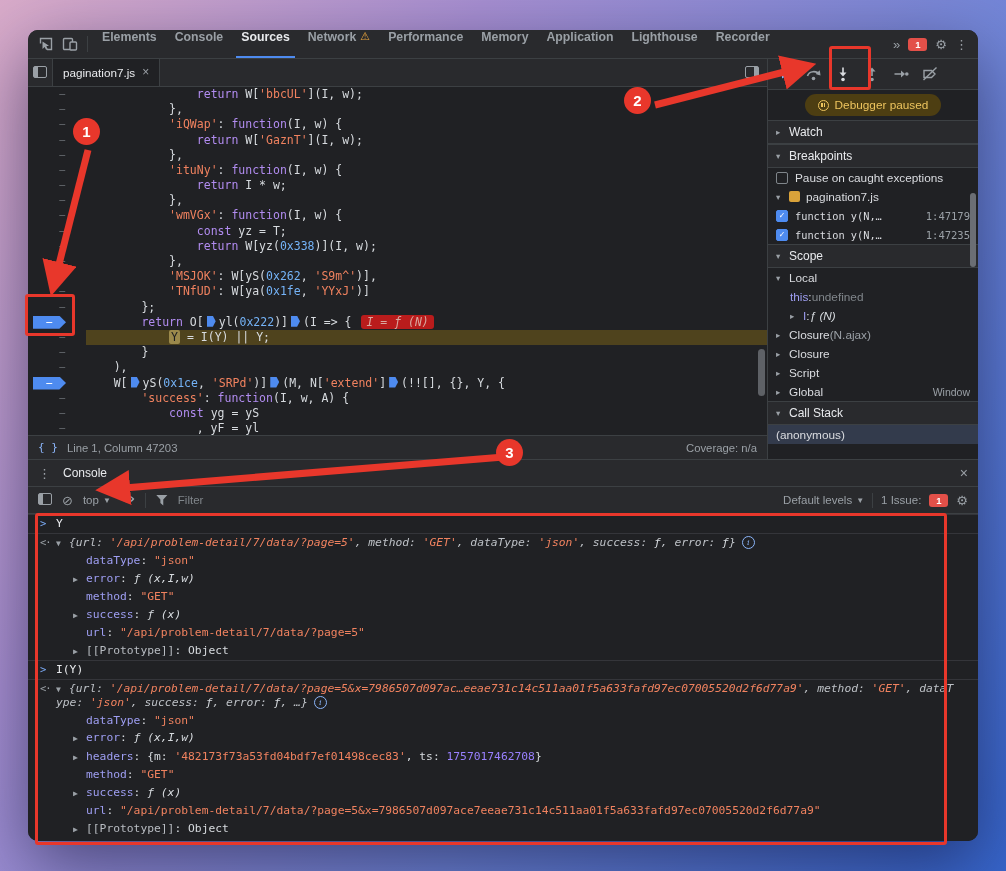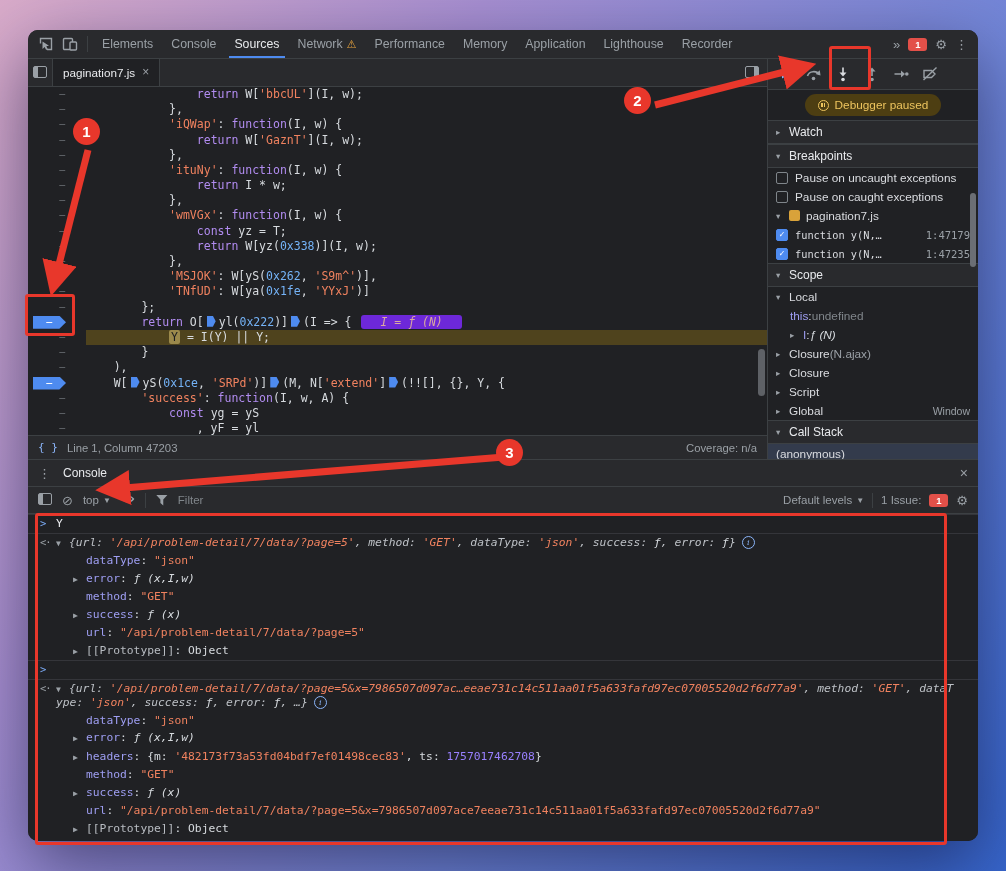--- a/index.html
+++ b/index.html
@@ -12,21 +12,21 @@
     position:absolute;left:28px;top:30px;width:950px;height:811px;
     background:#202124;border-radius:10px;overflow:hidden;
     box-shadow:0 24px 70px rgba(0,0,30,.5);
     color:#dadce0;font-size:12px;
   }
   
   .main-toolbar{height:28px;background:#292a2d;border-bottom:1px solid #3c4043;display:flex;align-items:center;padding:0 6px;}
   .mt-ico{width:24px;height:22px;display:flex;align-items:center;justify-content:center;flex:none;}
   .mt-sep{width:1px;height:16px;background:#3c4043;margin:0 5px;flex:none;}
   .tabs{display:flex;align-items:stretch;height:100%;}
-  .tab{display:flex;align-items:center;gap:4px;padding:0 9px;color:#9aa0a6;font-size:12.3px;position:relative;cursor:default;}
+  .tab{display:flex;gap:4px;padding:0 9px;color:#9aa0a6;font-size:12.3px;position:relative;cursor:default;font-weight:bold;}
   .tab.active{color:#e8eaed;}
   .tab.active::after{content:"";position:absolute;left:4px;right:4px;bottom:0;height:2px;background:#4e8bf0;}
   .tab .warn{color:#e8a33d;font-size:11px;}
   .mt-right{margin-left:auto;display:flex;align-items:center;gap:8px;padding-right:4px;}
   .chev-more{color:#9aa0a6;font-size:13px;}
   .issue-badge{min-width:15px;height:13px;background:#e35049;border-radius:3px;color:#fff;font-size:9.5px;font-weight:bold;display:inline-flex;align-items:center;justify-content:center;padding:0 2px;}
   .gear,.kebab{color:#9aa0a6;font-size:13px;}
   
   .content{display:flex;height:400px;}
   .left-pane{width:739px;border-right:1px solid #3c4043;display:flex;flex-direction:column;}
@@ -41,21 +41,21 @@
   .code-line{display:flex;height:15.2px;line-height:15.2px;}
   .gutter-cell{width:58px;flex:none;text-align:right;padding-right:20px;color:#5f6368;box-sizing:border-box;}
   .gutter-cell.bp{padding:0;text-align:left;}
   .gutter-cell.bp span{display:inline-block;margin-left:5px;width:33px;height:13px;margin-top:1px;background:#4e8bf0;color:#fff;text-align:center;line-height:12px;clip-path:polygon(0 0,80% 0,100% 50%,80% 100%,0 100%);}
   .code-cell{flex:1;white-space:pre;color:#d7dbdf;}
   .code-line.exec .code-cell{background:#4f431d;}
   .tk-kw{color:#b18cf0;}
   .tk-str{color:#f0825f;}
   .tk-num{color:#74b3f7;}
   .tk-xv{background:#9b894b;color:#1c1d20;border-radius:2px;padding:0 2px;}
-  .tk-ev{background:#6d28d9;color:#d9a9a0;border-radius:3px;padding:0 19px;margin-left:10px;font-style:italic;}
+  .tk-ev{background:#b91c1c;color:#d9a9a0;border-radius:3px;padding:0 5px;margin-left:10px;font-style:italic;}
   .inline-bp{display:inline-block;width:9px;height:11px;background:#4e8bf0;clip-path:polygon(0 0,68% 0,100% 50%,68% 100%,0 100%);margin:0 3px;vertical-align:-1px;}
   .editor-scroll{position:absolute;right:2px;width:7px;border-radius:4px;background:#5e6166;}
   
   .status-bar{height:24px;border-top:1px solid #3c4043;background:#292a2d;display:flex;align-items:center;padding:0 10px;color:#9aa0a6;font-size:11.3px;box-sizing:border-box;}
   .pp-ico{color:#8ab4f8;font-family:"DejaVu Sans Mono",monospace;margin-right:9px;font-size:11px;}
   .coverage{margin-left:auto;}
   
   .right-panel{width:210px;background:#202124;overflow:hidden;position:relative;}
   .dbg-toolbar{height:30px;display:flex;align-items:center;padding:0 2px;border-bottom:1px solid #3c4043;background:#292a2d;}
   .dbg-ico{width:29px;height:26px;display:flex;align-items:center;justify-content:center;flex:none;}
@@ -349,24 +349,20 @@
       </div>
       <div class="sec-header">
         <span class="s-arrow">▸</span>
         <span>Watch</span>
       </div>
       <div class="sec-header">
         <span class="s-arrow">▾</span>
         <span>Breakpoints</span>
       </div>
       <div id="bp-rows">
-          <div class="s-row">
-            <span class="cb"></span>
-            <span class="s-label">Pause on uncaught exceptions</span>
-          </div>
           <div class="s-row">
             <span class="cb"></span>
             <span class="s-label">Pause on caught exceptions</span>
           </div>
           <div class="s-row">
             <span class="s-arrow">▾</span>
             <span class="file-ico"></span>
             <span class="s-label">pagination7.js</span>
           </div>
           <div class="s-row mono">
@@ -493,20 +489,21 @@
         <div class="c-line prop">
           <span class="c-glyph "></span>
           <span class="c-body"><span class="tk-key">url</span><span>: </span><span class="tk-str">"/api/problem-detail/7/data/?page=5"</span></span>
         </div>
         <div class="c-line prop">
           <span class="c-glyph "></span>
           <span class="c-body"><span class="tri">▶</span><span class="tk-proto">[[Prototype]]</span><span>: </span><span>Object</span></span>
         </div>
         <div class="c-line sep">
           <span class="c-glyph in">&gt;</span>
+          <span class="c-body"><span class="tk-inp">I(Y)</span></span>
         </div>
         <div class="c-line sep">
           <span class="c-glyph out">&lt;·</span>
           <span class="c-body"><span class="tri">▼</span><span class="tk-pd">{</span><span class="tk-pk">url</span><span class="tk-pd">: </span><span class="tk-ps">'/api/problem-detail/7/data/?page=5&amp;x=7986507d097ac…eeae731c14c511aa01f5a633fafd97ec07005520d2f6d77a9'</span><span class="tk-pd">, </span><span class="tk-pk">method</span><span class="tk-pd">: </span><span class="tk-ps">'GET'</span><span class="tk-pd">, </span><span class="tk-pk">dataType</span><span class="tk-pd">: </span><span class="tk-ps">'json'</span><span class="tk-pd">, </span><span class="tk-pk">success</span><span class="tk-pd">: </span><span class="tk-pf">ƒ</span><span class="tk-pd">, </span><span class="tk-pk">error</span><span class="tk-pd">: </span><span class="tk-pf">ƒ</span><span class="tk-pd">, …}</span><span class="info">i</span></span>
         </div>
         <div class="c-line prop">
           <span class="c-glyph "></span>
           <span class="c-body"><span class="tk-key">dataType</span><span>: </span><span class="tk-str">"json"</span></span>
         </div>
         <div class="c-line prop">

